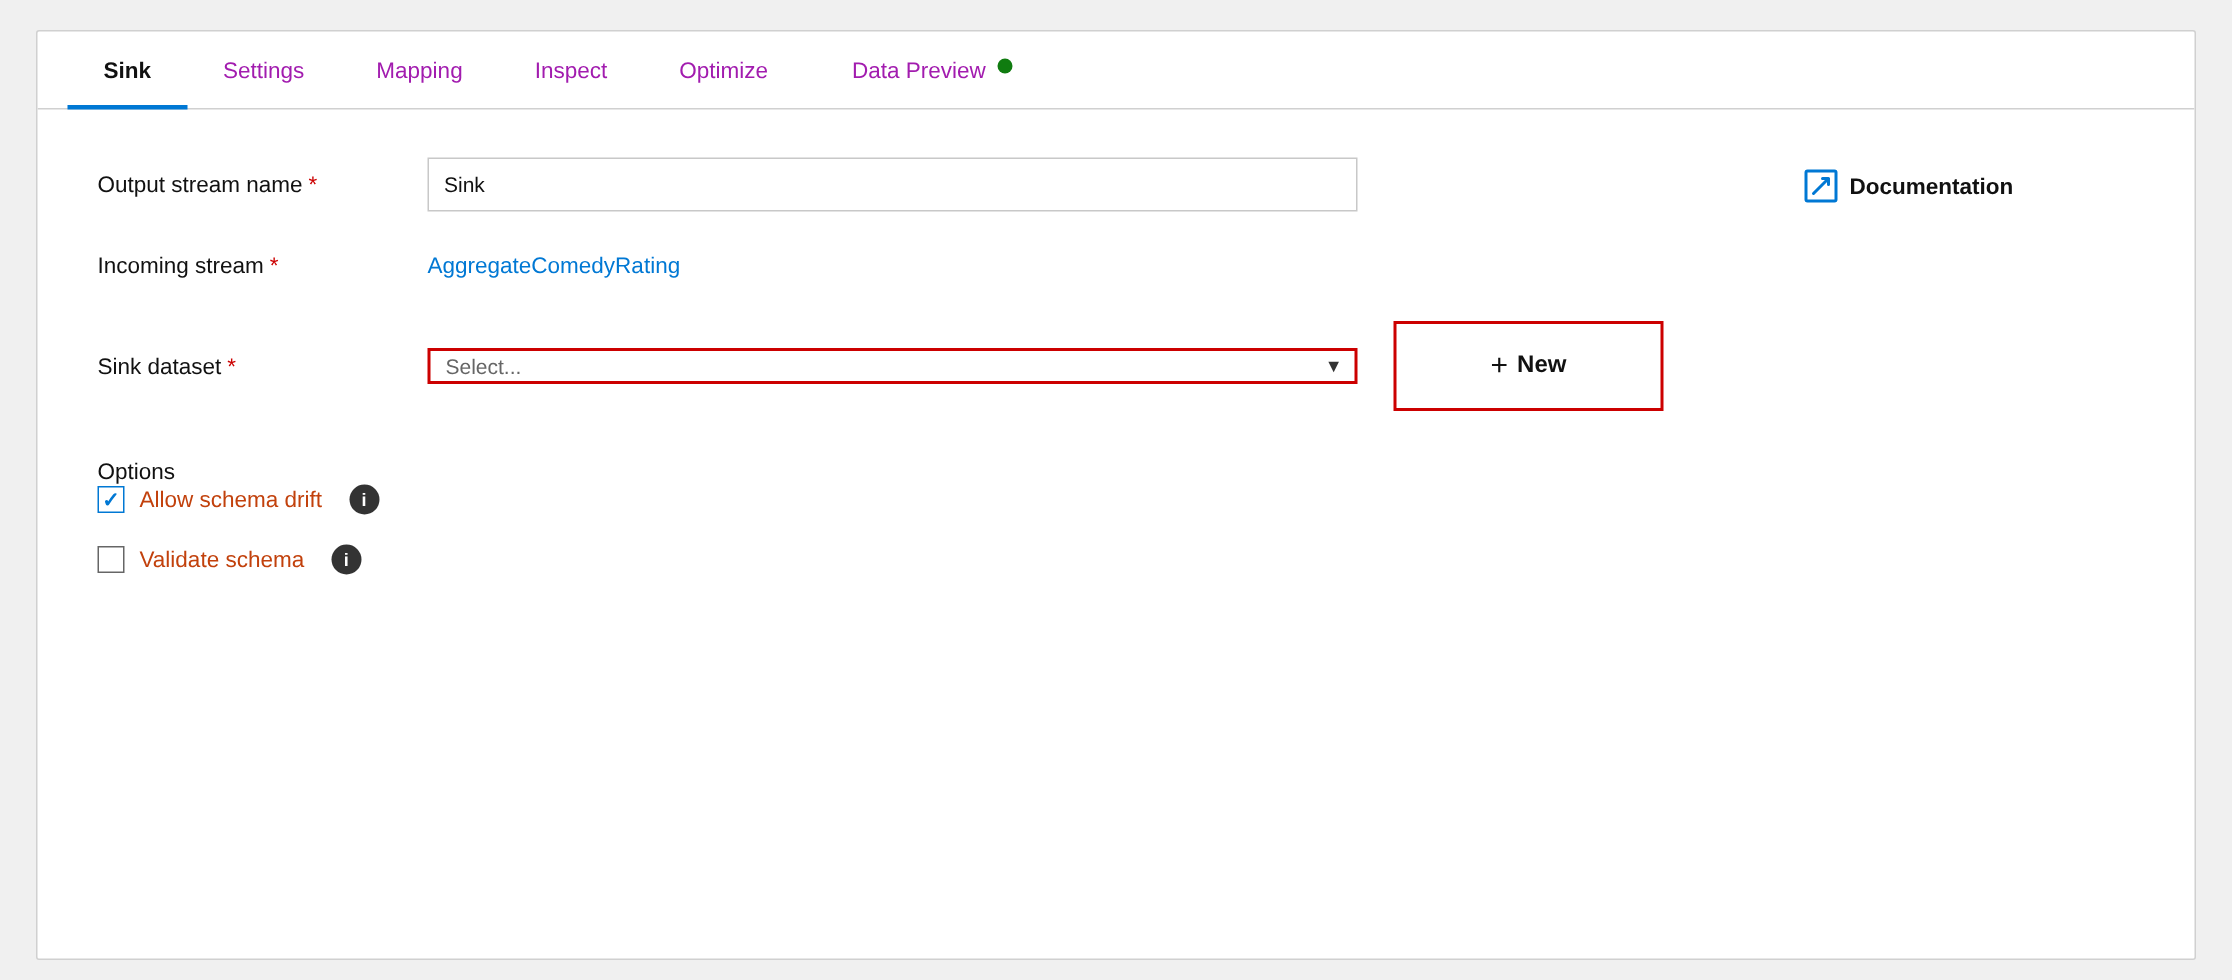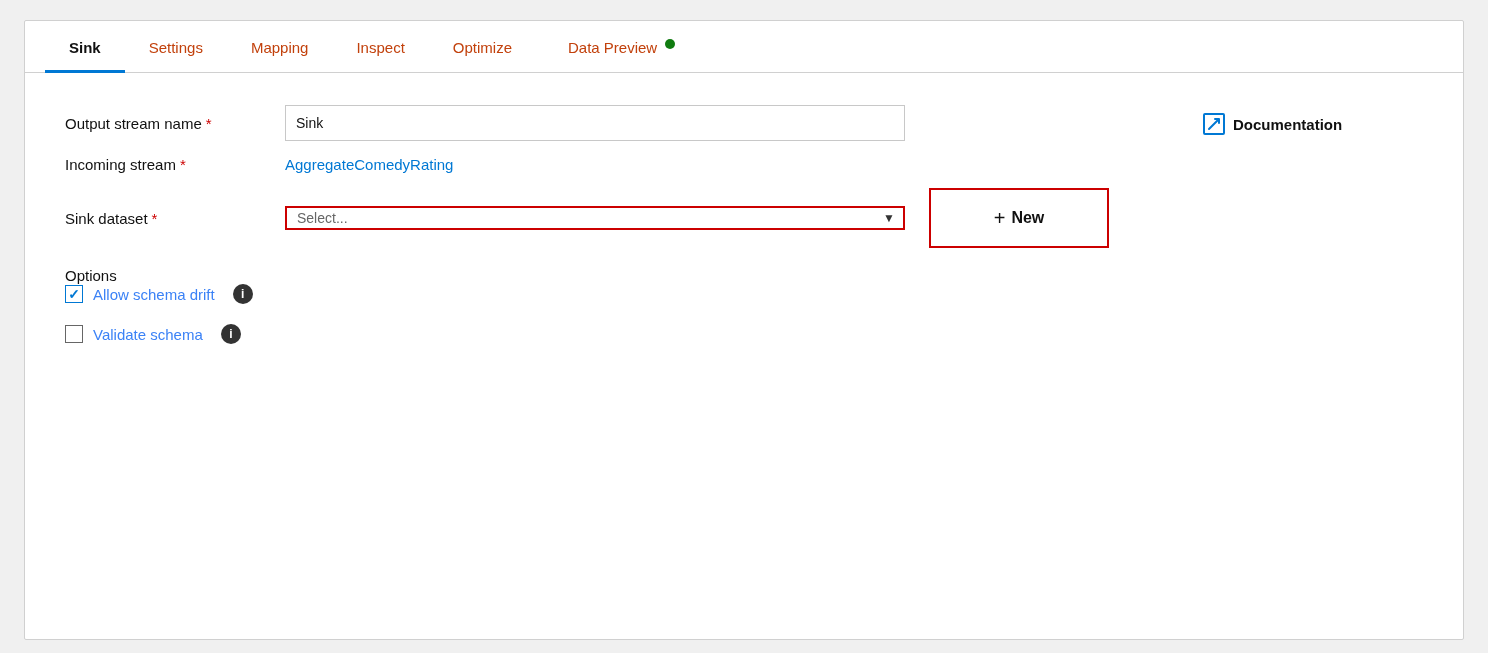--- a/index.html
+++ b/index.html
@@ -29,21 +29,21 @@
       align-items: flex-end;
       border-bottom: 1px solid #d0d0d0;
       padding: 0 20px;
       height: 52px;
       gap: 0;
     }
 
     .tab {
       padding: 14px 24px;
       font-size: 15px;
-      color: #c2410c;
+      color: #a21caf;
       cursor: pointer;
       border-bottom: 3px solid transparent;
       position: relative;
       top: 1px;
       white-space: nowrap;
     }
 
     .tab.active {
       color: #111;
       border-bottom: 3px solid #0078d4;
@@ -70,21 +70,21 @@
       padding: 32px 40px;
       display: flex;
       flex-direction: column;
       gap: 0;
     }
 
     
     .form-row {
       display: flex;
       align-items: center;
-      margin-bottom: 15px;
+      margin-bottom: 28px;
       gap: 0;
       justify-content: center;
     }
 
     .form-label {
       font-size: 15px;
       color: #111;
       width: 220px;
       flex-shrink: 0;
       display: flex;
@@ -250,21 +250,21 @@
     }
 
     .checkmark {
       color: #0078d4;
       font-size: 14px;
       font-weight: bold;
     }
 
     .checkbox-label {
       font-size: 15px;
-      color: #3b82f6;
+      color: #c2410c;
     }
 
     .info-icon {
       width: 20px;
       height: 20px;
       background: #333;
       border-radius: 50%;
       color: #fff;
       display: flex;
       align-items: center;

